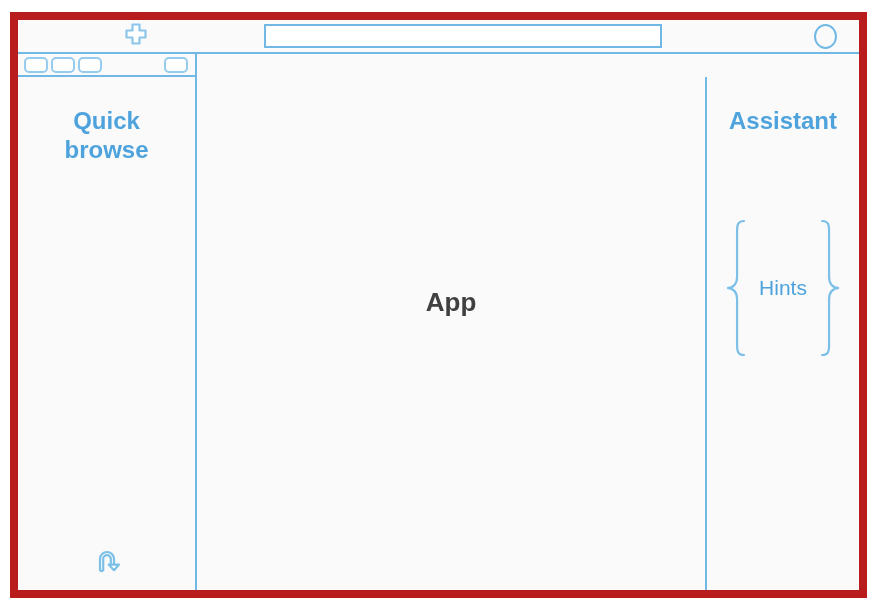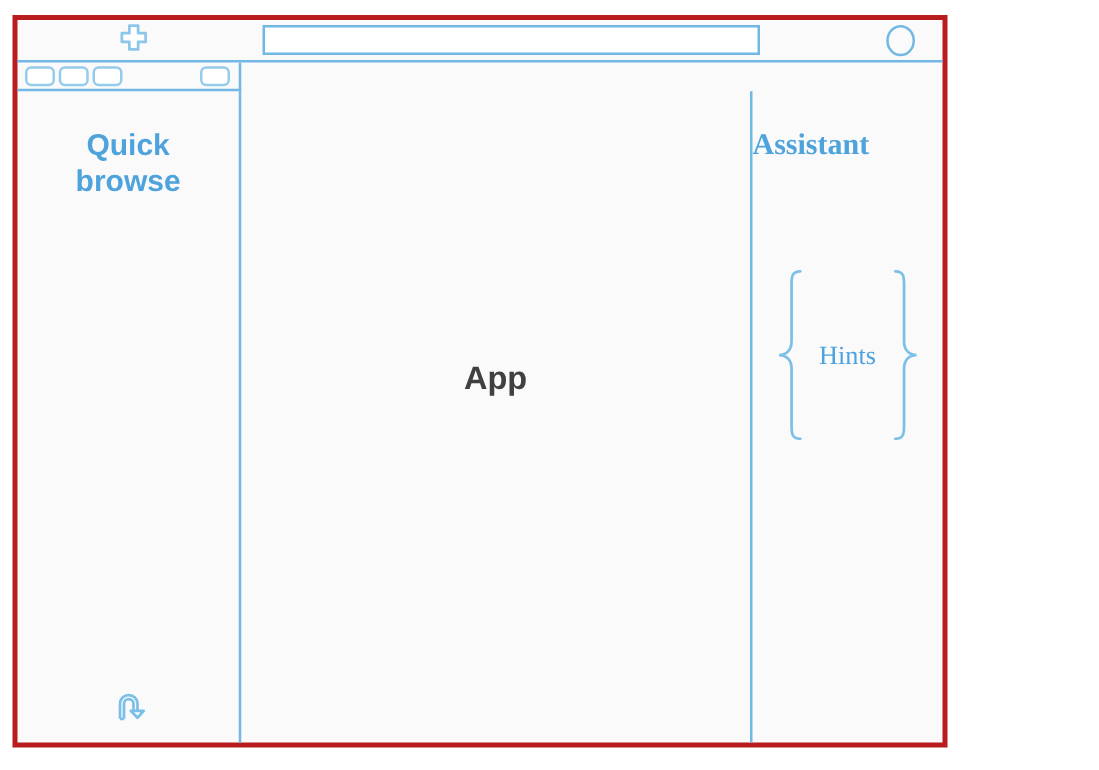--- a/index.html
+++ b/index.html
@@ -11,25 +11,25 @@
     width: 879px;
     height: 616px;
     font-family: "Liberation Sans", sans-serif;
     overflow: hidden;
   }
 
   #wireframe {
     position: absolute;
     left: 10px;
     top: 12px;
-    width: 748px;
+    width: 857px;
     height: 586px;
     box-sizing: border-box;
     background: #fafafa;
-    border: 4px solid #b91c1c;
+    border: 8px solid #b91c1c;
   }
 
   
   .top-bar {
     position: absolute;
     left: 0;
     top: 0;
     width: 100%;
     height: 34px;
     box-sizing: border-box;
@@ -161,23 +161,22 @@
     font-weight: bold;
     color: #404040;
     margin-top: -62px;
   }
 
   .assistant {
     width: 152px;
     box-sizing: border-box;
     display: flex;
     flex-direction: column;
-    align-items: flex-start;
+    align-items: center;
     position: relative;
-    font-family: Liberation Serif, serif;
   }
   .assistant-title {
     margin-top: 30px;
     font-size: 24px;
     font-weight: bold;
     color: #4ea3dd;
     white-space: nowrap;
   }
   .hints-block {
     position: absolute;

